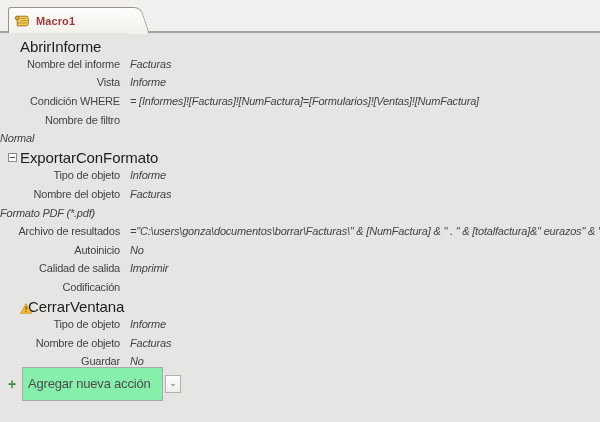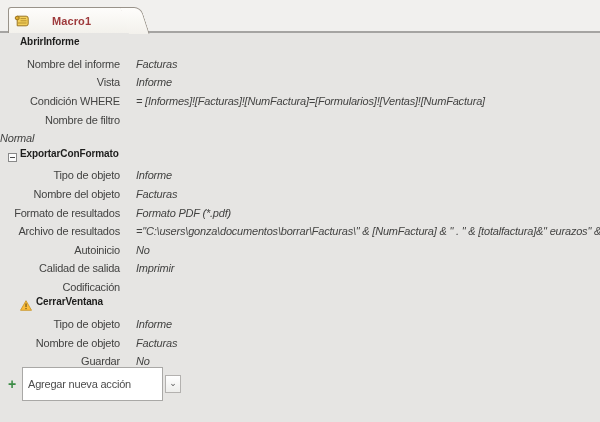--- a/index.html
+++ b/index.html
@@ -23,21 +23,21 @@
     left: 8px;
     top: 7px;
     height: 26px;
     width: 122px;
     background: linear-gradient(#fefdfb, #f3f1ec);
     border: 1px solid #99938a;
     border-bottom: none;
     border-radius: 3px 0 0 0;
     display: flex;
     align-items: center;
-    gap: 22px;
+    gap: 6px;
     padding: 0 2px 0 5px;
     z-index: 2;
   }
   .tab::after {
     content: "";
     position: absolute;
     top: -1px;
     right: -12px;
     width: 20px;
     height: calc(100% + 1px);
@@ -57,41 +57,41 @@
     white-space: nowrap;
   }
   .macro-icon-svg { display: block; }
 
   
   .macro-body { padding-top: 3px; }
   .arow {
     height: 18.6px;
     display: grid;
     grid-template-columns: 120px 1fr;
-    column-gap: 16px;
+    column-gap: 10px;
     align-items: center;
     font-size: 11px;
     letter-spacing: -0.2px;
     color: #434342;
   }
   .arow .lbl { text-align: right; white-space: nowrap; }
   .arow .val { white-space: nowrap; overflow: hidden; font-style: italic; }
 
   .hrow {
     height: 18.6px;
     display: flex;
-    align-items: flex-start;
+    align-items: flex-end;
     position: relative;
-    font-size: 10px;
+    font-size: 15px;
     letter-spacing: -0.1px;
-    font-weight: bold;
+    font-weight: normal;
     color: #1d1d1c;
   }
   .hrow .htext { margin-left: 20px; white-space: nowrap; }
-  .hrow.warn .htext { margin-left: 36px; }
+  .hrow.warn .htext { margin-left: 28px; }
 
   .collapse-box {
     position: absolute;
     left: 8px;
     top: 5px;
     width: 9px;
     height: 9px;
     border: 1px solid #898989;
     background: #fcfcfc;
   }
@@ -118,23 +118,23 @@
     color: #3c8c46;
     font-size: 14px;
     font-weight: bold;
     width: 14px;
     line-height: 14px;
   }
   .combo-input {
     width: 141px;
     height: 18px;
     border: 1px solid #a9a8a6;
-    background: #ffffff;
+    background: #86efac;
     font-family: "Liberation Sans", sans-serif;
-    font-size: 11px;
+    font-size: 13px;
     letter-spacing: -0.2px;
     color: #4c4c4c;
     padding: 16px 5px;
     outline: none;
   }
   .combo-input::placeholder { color: #4c4c4c; opacity: 1; }
   .combo-btn {
     width: 16px;
     height: 18px;
     margin-left: 2px;
@@ -198,21 +198,20 @@
 
   <div class="arow">
     <span class="lbl">Tipo de objeto</span>
     <span class="val">Informe</span>
   </div>
   <div class="arow">
     <span class="lbl">Nombre del objeto</span>
     <span class="val">Facturas</span>
   </div>
   <div class="arow">
-    <span class="lbl">Formato de resultados</span>
     <span class="val">Formato PDF (*.pdf)</span>
   </div>
   <div class="arow">
     <span class="lbl">Archivo de resultados</span>
     <span class="val">="C:\users\gonza\documentos\borrar\Facturas\" &amp; [NumFactura] &amp; " . " &amp; [totalfactura]&amp;" eurazos" &amp; ".pdf"</span>
   </div>
   <div class="arow">
     <span class="lbl">Autoinicio</span>
     <span class="val">No</span>
   </div>

